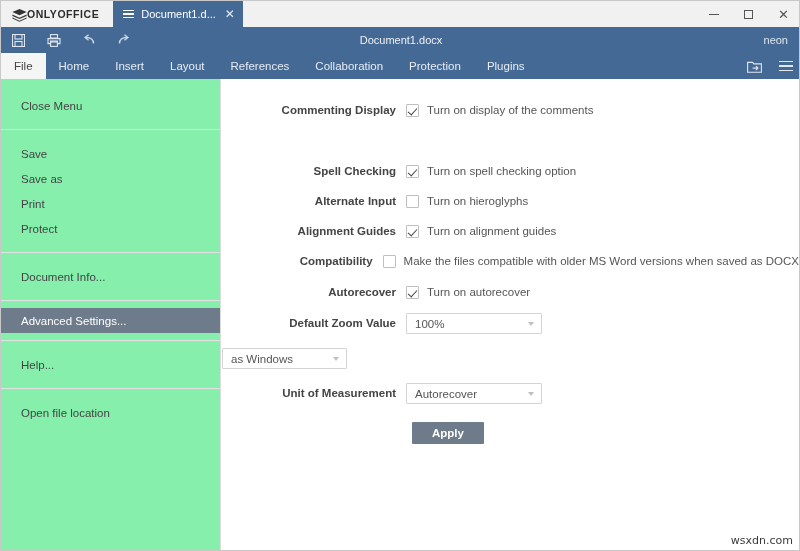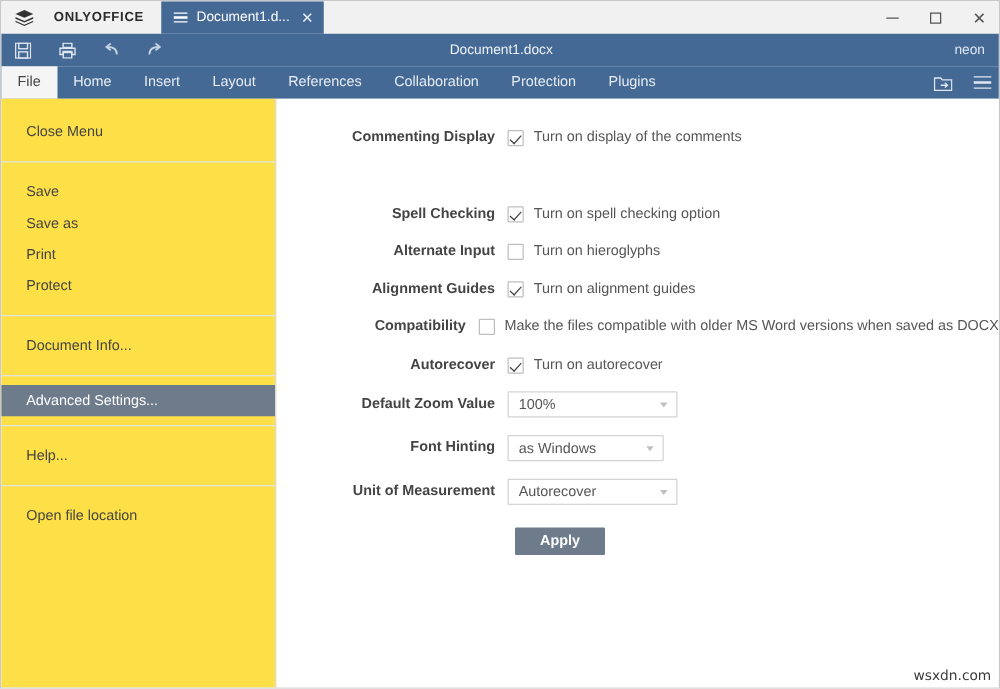--- a/index.html
+++ b/index.html
@@ -17,21 +17,21 @@
     overflow: hidden;
   }
 
   
   .titlebar {
     position: absolute; left: 0; top: 0; width: 800px; height: 26px;
     background: #f1f1f1;
     display: flex; align-items: stretch;
   }
   .brand {
-    display: flex; align-items: center; gap: 16px;
+    display: flex; align-items: center; gap: 0;
     padding: 0 14px 0 11px;
     height: 26px;
   }
   .brand-mark {
     width: 15px; height: 13px; position: relative; flex: none;
   }
   .brand-name {
     font-size: 10.5px; font-weight: bold; letter-spacing: .55px;
     color: #2b2b2b; white-space: nowrap;
   }
@@ -106,21 +106,21 @@
   .rbtn { width: 31px; height: 26px; display:flex; align-items:center; justify-content:center; }
   .rburger { width: 14px; height: 11px; position: relative; }
   .rburger i { position:absolute; left:0; width:14px; height:1.5px; background:#dfe6ef; }
   .rburger i:nth-child(1){ top:0; }
   .rburger i:nth-child(2){ top:4.6px; }
   .rburger i:nth-child(3){ top:9.2px; }
 
   
   .leftmenu {
     position: absolute; left: 0; top: 78px; width: 220px; height: 471px;
-    background: #fde047;
+    background: #86efac;
     border-right: 1px solid #dcdcdc;
   }
   .lm-item {
     height: 25px; display: flex; align-items: center;
     padding-left: 20px; font-size: 11.5px; color: #444;
   }
   .lm-item.selected { background: #6d7b8b; color: #ffffff; }
   .lm-sep { height: 1px; background: #e3e3e3; margin: 0; }
   .lm-pad-top { height: 14px; }
   .lm-pad { height: 11px; }
@@ -380,21 +380,20 @@
       <div class="slabel" style="line-height:21px">Default Zoom Value</div>
       <div class="sfield">
         <div class="ddown" style="width:136px">
           <span>100%</span>
           <span class="chev"></span>
         </div>
       </div>
     </div>
 
     <div class="srow" style="top:269px">
-      <div class="slabel" style="line-height:21px">Font Hinting</div>
       <div class="sfield">
         <div class="ddown" style="width:125px">
           <span>as Windows</span>
           <span class="chev"></span>
         </div>
       </div>
     </div>
 
     <div class="srow" style="top:304px">
       <div class="slabel" style="line-height:21px">Unit of Measurement</div>

